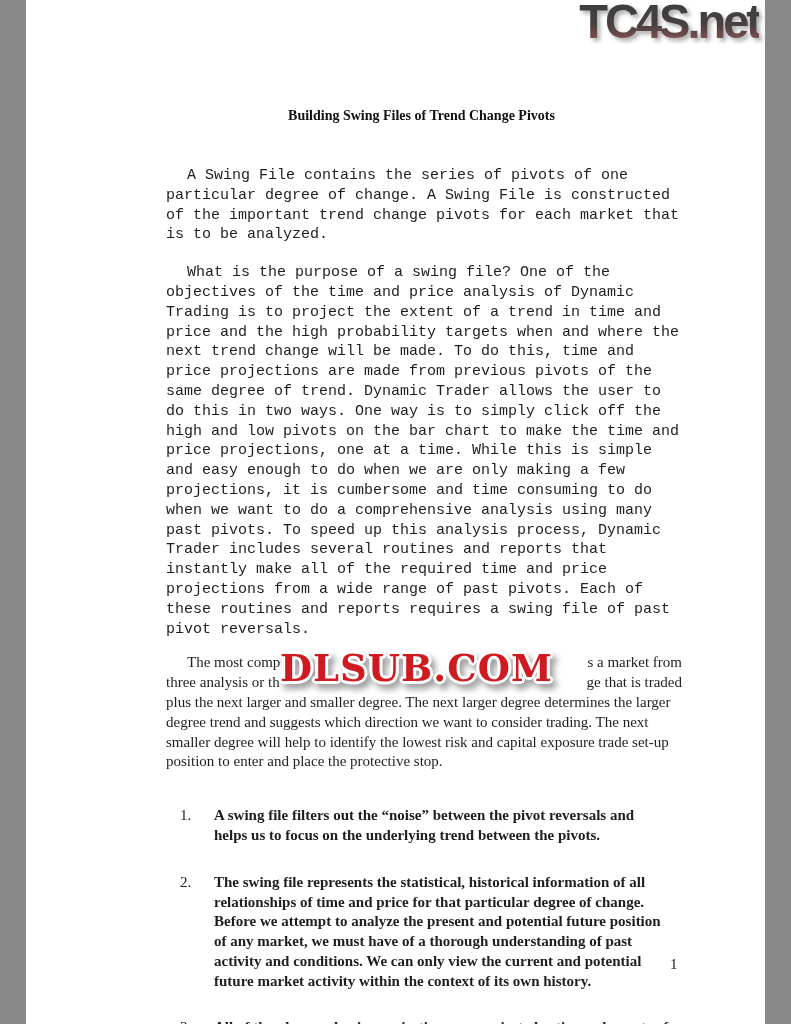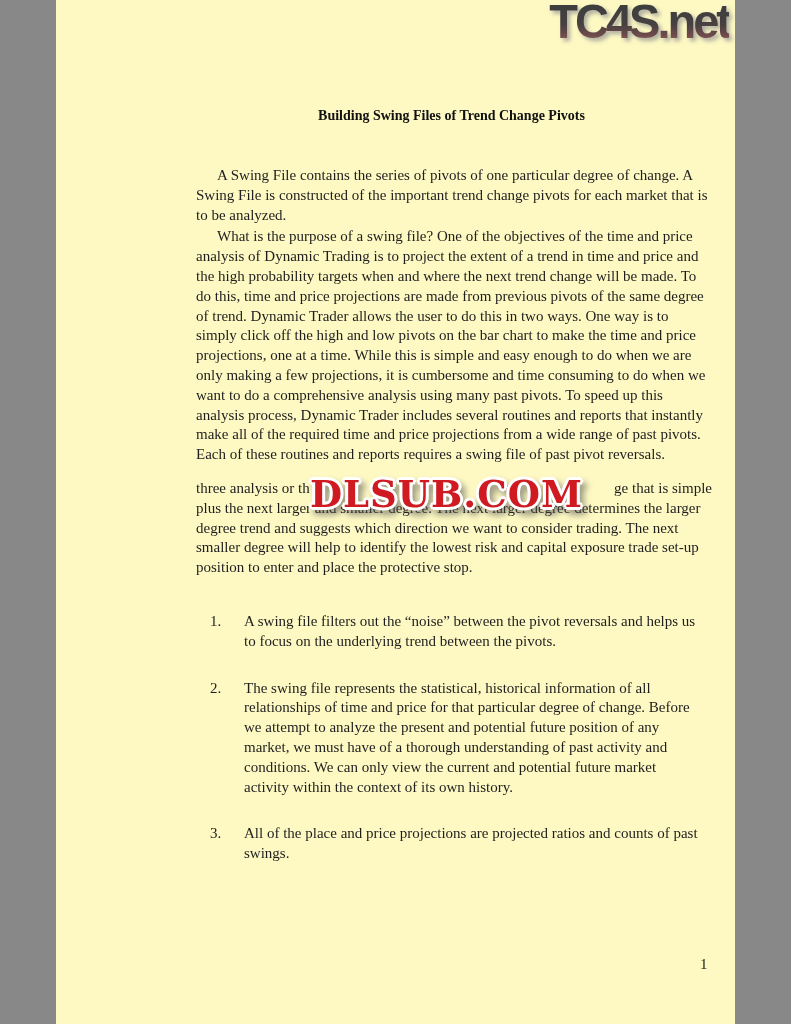--- a/index.html
+++ b/index.html
@@ -1,21 +1,21 @@
 <!DOCTYPE html>
 <html><head>
 <meta charset="utf-8">
 <style>
   * { margin: 0; padding: 0; box-sizing: border-box; }
   html, body { background: #888; }
   .page {
     position: relative;
-    width: 679px;
+    width: 739px;
     height: 1024px;
-    background: #fef9c3;
+    background: #ffffff;
     overflow: hidden;
     font-family: "Liberation Serif", serif;
     color: #1e1e1e;
     margin: 0 auto;
   }
 
   
   .tc4s-wrap {
     position: absolute;
     top: 0px;
@@ -60,22 +60,22 @@
 
   .content {
     position: absolute;
     left: 140px;
     top: 166px;
     width: 516px;
     font-size: 15px;
     line-height: 19.8px;
     text-align: left;
   }
-  .para { text-indent: 21px; }
-  .para + .para { margin-top: 2px; }
+  .para { text-indent: 21px; font-family: Liberation Mono, monospace; }
+  .para + .para { margin-top: 18px; }
   .para-split { margin-top: 14px; position: relative; }
   .split-line { display: flex; justify-content: space-between; white-space: nowrap; }
   .split-line.first { padding-left: 21px; }
 
   
   .dlsub-wrap {
     position: absolute;
     left: 114px;
     top: -8px;
     filter: drop-shadow(4px 5px 3px rgba(80,80,80,.55));
@@ -92,21 +92,21 @@
       -2px -2px 0 #fff, 2px -2px 0 #fff, -2px 2px 0 #fff, 2px 2px 0 #fff,
       0 -3px 0 #fff, 0 3px 0 #fff, -3px 0 0 #fff, 3px 0 0 #fff;
     white-space: nowrap;
   }
 
   
   .num-list { margin-top: 34px; padding-left: 14px; }
   .list-item { display: flex; width: 492px; }
   .list-item + .list-item { margin-top: 27px; }
   .item-number { width: 34px; flex: none; }
-  .item-text { width: 455px; flex: none; }
+  .item-text { width: 455px; flex: none; font-weight: bold; }
 
   
   .page-number {
     position: absolute;
     top: 956px;
     left: 644px;
     font-size: 15px;
     color: #222;
   }
   .txtreme-wrap {
@@ -143,23 +143,27 @@
   <div class="content">
 
     <div class="para">A Swing File contains the series of pivots of one particular degree of change. A Swing File is constructed of the important trend change pivots for each market that is to be analyzed.</div>
 
     <div class="para">What is the purpose of a swing file? One of the objectives of the time and price analysis of Dynamic Trading is to project the extent of a trend in time and price and the high probability targets when and where the next trend change will be made. To do this, time and price projections are made from previous pivots of the same degree of trend. Dynamic Trader allows the user to do this in two ways. One way is to simply click off the high and low pivots on the bar chart to make the time and price projections, one at a time. While this is simple and easy enough to do when we are only making a few projections, it is cumbersome and time consuming to do when we want to do a comprehensive analysis using many past pivots. To speed up this analysis process, Dynamic Trader includes several routines and reports that instantly make all of the required time and price projections from a wide range of past pivots. Each of these routines and reports requires a swing file of past pivot reversals.</div>
 
     <div class="para-split">
       <div class="dlsub-wrap">
         <span class="dlsub">DLSUB.COM</span>
       </div>
+      <div class="split-line first">
+        <span>The most comp</span>
+        <span>s a market from</span>
+      </div>
       <div class="split-line">
         <span>three analysis or th</span>
-        <span>ge that is simple</span>
+        <span>ge that is traded</span>
       </div>
       <div>plus the next larger and smaller degree. The next larger degree determines the larger degree trend and suggests which direction we want to consider trading. The next smaller degree will help to identify the lowest risk and capital exposure trade set-up position to enter and place the protective stop.</div>
     </div>
 
     <div class="num-list">
       <div class="list-item">
         <span class="item-number">1.</span>
         <span class="item-text">A swing file filters out the “noise” between the pivot reversals and helps us to focus on the underlying trend between the pivots.</span>
       </div>
       <div class="list-item">

